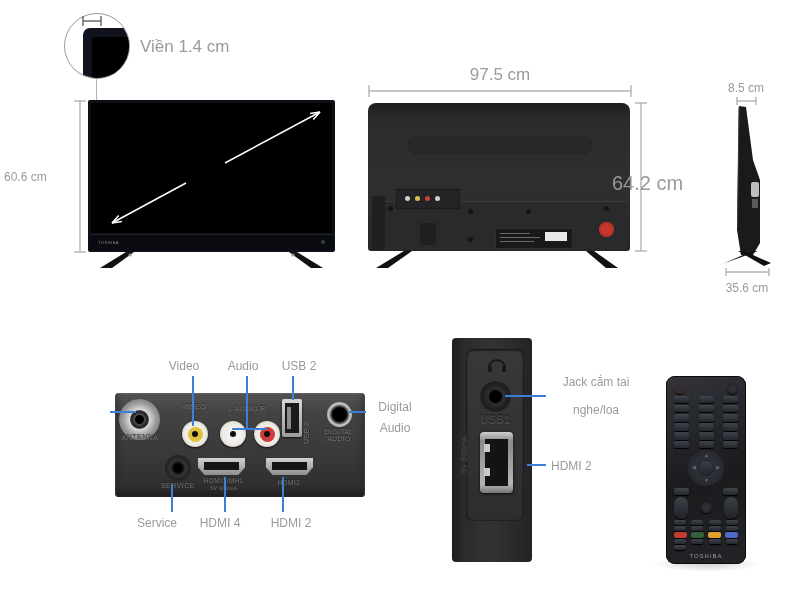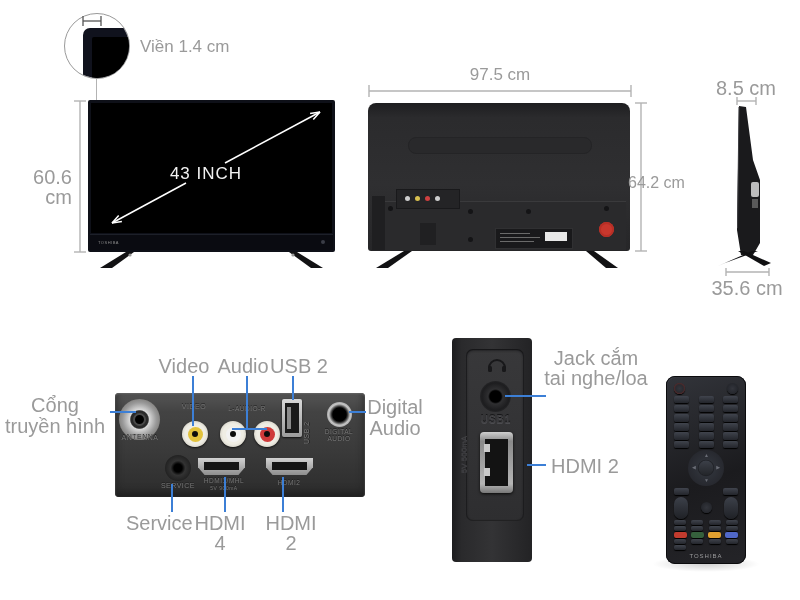--- a/index.html
+++ b/index.html
@@ -1,19 +1,19 @@
 <!DOCTYPE html>
 <html><head>
 <meta charset="utf-8">
 <style>
   html,body{margin:0;padding:0;background:#fff;}
   #canvas{position:relative;width:800px;height:600px;background:#fff;overflow:hidden;
           font-family:"Liberation Sans",sans-serif;}
-  .lbl{position:absolute;color:#9a9a9a;font-size:20px;line-height:20px;}
-  .center{text-align:center;} .right{text-align:right;}
+  .lbl{position:absolute;color:#9a9a9a;font-size:12px;line-height:20px;}
+  .center{text-align:center;} .right{}
 
   
   .magnifier{position:absolute;left:64px;top:13px;width:66px;height:66px;border-radius:50%;
              border:1.5px solid #9a9a9a;background:#fff;overflow:hidden;box-sizing:border-box;}
   .mag-corner{position:absolute;left:18px;top:14px;width:60px;height:60px;background:#10121d;border-top-left-radius:7px;}
   .mag-screen{position:absolute;left:9px;top:9px;width:60px;height:60px;background:#000;border-top-left-radius:2px;}
   .mag-stem{position:absolute;left:96px;top:79px;width:1px;height:21px;background:#b3b3b3;}
 
   
   .tv-front{position:absolute;left:88px;top:100px;width:247px;height:152px;background:#0e1018;border-radius:2px;}
@@ -355,30 +355,28 @@
 
     <g stroke="#18181a" fill="none" stroke-width="2">
       <path d="M489,368 a8,8 0 0 1 16,0"></path>
       <rect x="488" y="366" width="4" height="6" rx="1.5" fill="#18181a" stroke="none"></rect>
       <rect x="502" y="366" width="4" height="6" rx="1.5" fill="#18181a" stroke="none"></rect>
     </g>
   </svg>
 
   <div class="lbl" style="left:140px;top:37px;font-size:17px">Viền 1.4 cm</div>
   <div class="lbl right" style="left:4px;top:167px;width:68px">60.6 cm</div>
-  <div class="diag-lbl">43 INCH</div>
   <div class="lbl center" style="left:450px;top:65px;width:100px;font-size:17px">97.5 cm</div>
-  <div class="lbl" style="left:628px;top:173px;font-size:16px">64.2 cm</div>
+  <div class="lbl" style="left:612px;top:173px;font-size:20px">64.2 cm</div>
   <div class="lbl center" style="left:711px;top:78px;width:70px">8.5 cm</div>
   <div class="lbl center" style="left:708px;top:278px;width:78px">35.6 cm</div>
 
   <div class="lbl center" style="left:154px;top:356px;width:60px">Video</div>
   <div class="lbl center" style="left:213px;top:356px;width:60px">Audio</div>
   <div class="lbl center" style="left:269px;top:356px;width:60px">USB 2</div>
-  <div class="lbl center" style="left:2px;top:395px;width:106px;line-height:21px">Cổng truyền hình</div>
   <div class="lbl center" style="left:364px;top:397px;width:62px;line-height:21px">Digital Audio</div>
   <div class="lbl center" style="left:126px;top:513px;width:62px">Service</div>
   <div class="lbl center" style="left:190px;top:513px;width:60px">HDMI 4</div>
   <div class="lbl center" style="left:261px;top:513px;width:60px">HDMI 2</div>
-  <div class="lbl center" style="left:544px;top:348px;width:104px;line-height:20px">Jack cắm tai nghe/loa</div>
+  <div class="lbl center" style="left:544px;top:368px;width:104px;line-height:28px">Jack cắm tai nghe/loa</div>
   <div class="lbl" style="left:551px;top:456px">HDMI 2</div>
 
 </div>
 
 </body></html>

